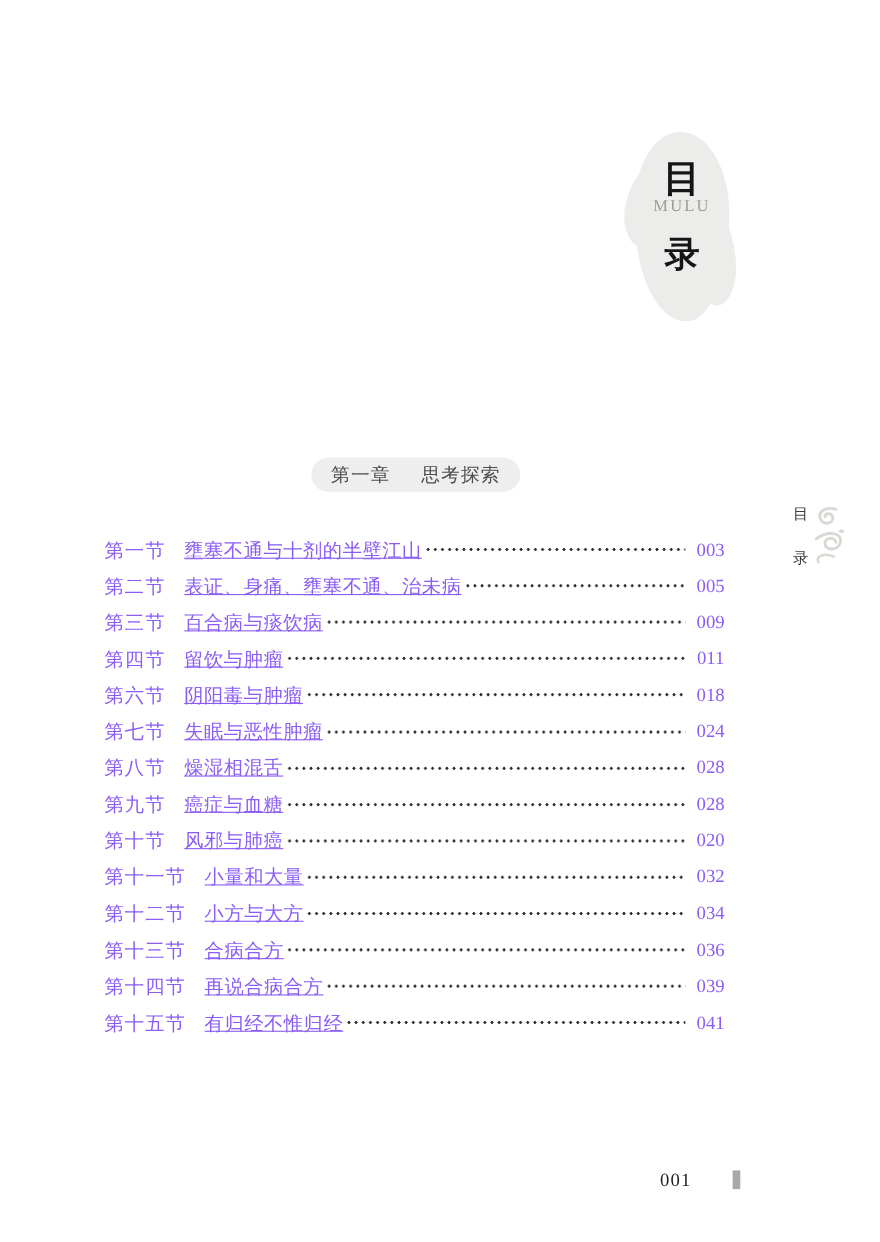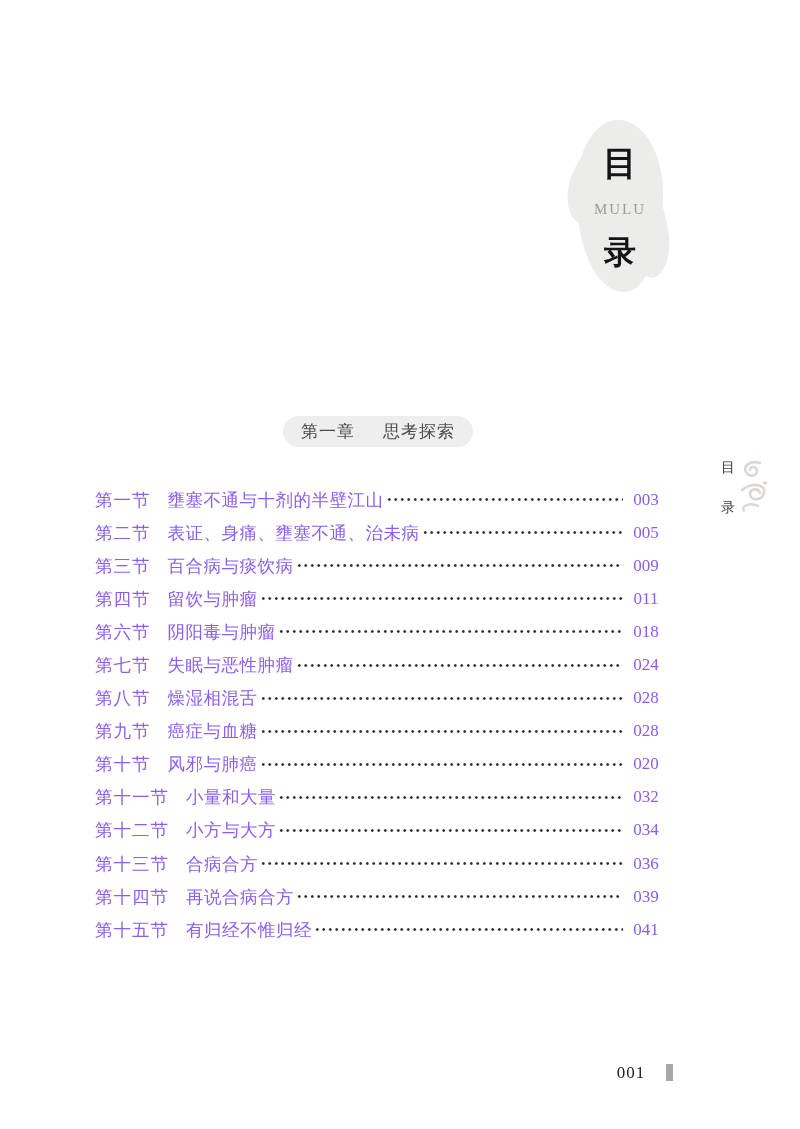--- a/index.html
+++ b/index.html
@@ -17,50 +17,50 @@
   .stamp { position: absolute; left: 577px; top: 120px; width: 86px; height: 172px; }
   .stamp-bg { position: absolute; inset: 0; background: #ececea;
     border-radius: 48% 52% 45% 55% / 40% 44% 58% 56%; }
   .stamp-bg::before { content: ""; position: absolute; left: -8px; top: 28px; width: 42px; height: 78px;
     background: #ececea; border-radius: 50% 50% 40% 60% / 55% 45% 50% 50%; transform: rotate(14deg); }
   .stamp-bg::after { content: ""; position: absolute; right: -5px; top: 62px; width: 38px; height: 96px;
     background: #ececea; border-radius: 55% 45% 60% 40% / 50% 55% 45% 50%; transform: rotate(-8deg); }
   .stamp-content { position: relative; z-index: 1; width: 100%; height: 100%;
     display: flex; flex-direction: column; align-items: center; }
   .stamp-char-top { margin-top: 27px; font-size: 34px; font-weight: bold; color: #151515; line-height: 1; }
-  .stamp-pinyin { margin-top: 21px; font-size: 15px; letter-spacing: 2px; color: #9b9b98;
+  .stamp-pinyin { font-size: 15px; letter-spacing: 2px; color: #9b9b98;
     font-family: "Liberation Serif", serif; line-height: 1; }
   .stamp-char-bottom { margin-top: 19px; font-size: 32px; font-weight: bold; color: #151515; line-height: 1; }
 
   
   .chapter-pill { position: absolute; left: 283px; top: 416px; width: 190px; height: 31px;
     background: #eeeeee; border-radius: 16px;
     display: flex; align-items: center; justify-content: center; column-gap: 28px;
     font-family: "Liberation Sans", sans-serif; font-size: 17px; color: #4c4c4c; letter-spacing: 1px; }
 
   
   .toc { position: absolute; left: 95px; top: 483px; width: 566px; }
   .toc-row { display: flex; align-items: center; height: 33.1px;
     font-size: 17.5px; color: #8b5cf6; }
   .toc-label { flex: 0 0 auto; margin-right: 17px; letter-spacing: 1px; white-space: pre; }
-  .toc-title { flex: 0 0 auto; letter-spacing: 0.5px; white-space: pre; }
+  .toc-title { flex: 0 0 auto; letter-spacing: 0.5px; white-space: pre; text-decoration: underline; }
   .toc-dots { flex: 1 1 auto; height: 17px; margin-left: 2px; margin-right: 8px;
     background-image: radial-gradient(circle, #2e2e2e 1.15px, rgba(0,0,0,0) 1.5px);
     background-size: 6.5px 17px; background-repeat: repeat-x; background-position: left center; }
   .toc-page { flex: 0 0 auto; min-width: 30px; text-align: center; font-size: 17px; }
 
   
   .margin-label { position: absolute; left: 719px; top: 459px; width: 18px;
     display: flex; flex-direction: column; align-items: center; row-gap: 22px;
     font-size: 14px; color: #3c3c3c; }
   .cloud-swirl { position: absolute; left: 736px; top: 460px; width: 34px; height: 54px; }
 
   
   .footer-page { position: absolute; left: 600px; top: 1063px; width: 62px;
-    text-align: center; font-size: 17px; color: #1d1d1d; letter-spacing: 1px; }
+    text-align: left; font-size: 17px; color: #1d1d1d; letter-spacing: 1px; }
   .footer-bar { position: absolute; left: 666px; top: 1064px; width: 7px; height: 17px; background: #a8a8a8; }
 </style>
 </head>
 <body>
 
 <div class="page">
 
   <div class="stamp">
     <div class="stamp-bg"></div>
     <div class="stamp-content">

